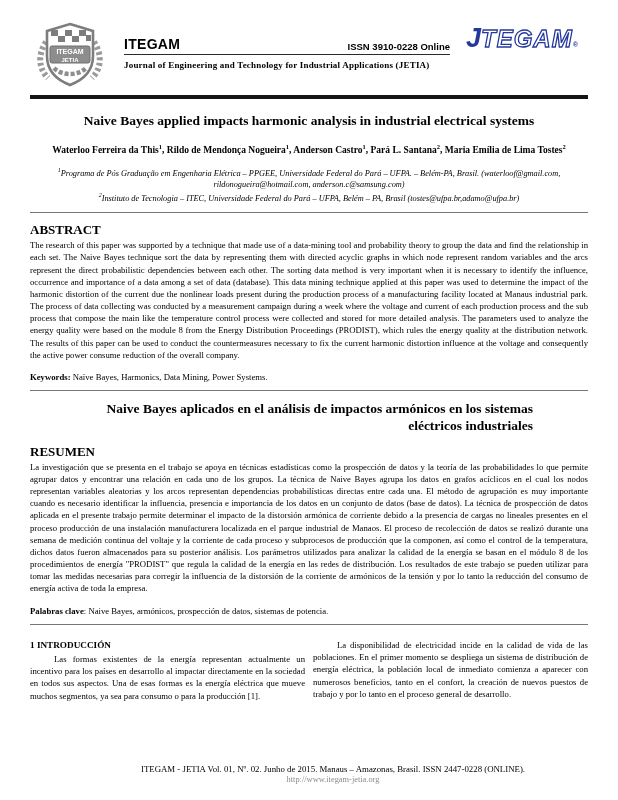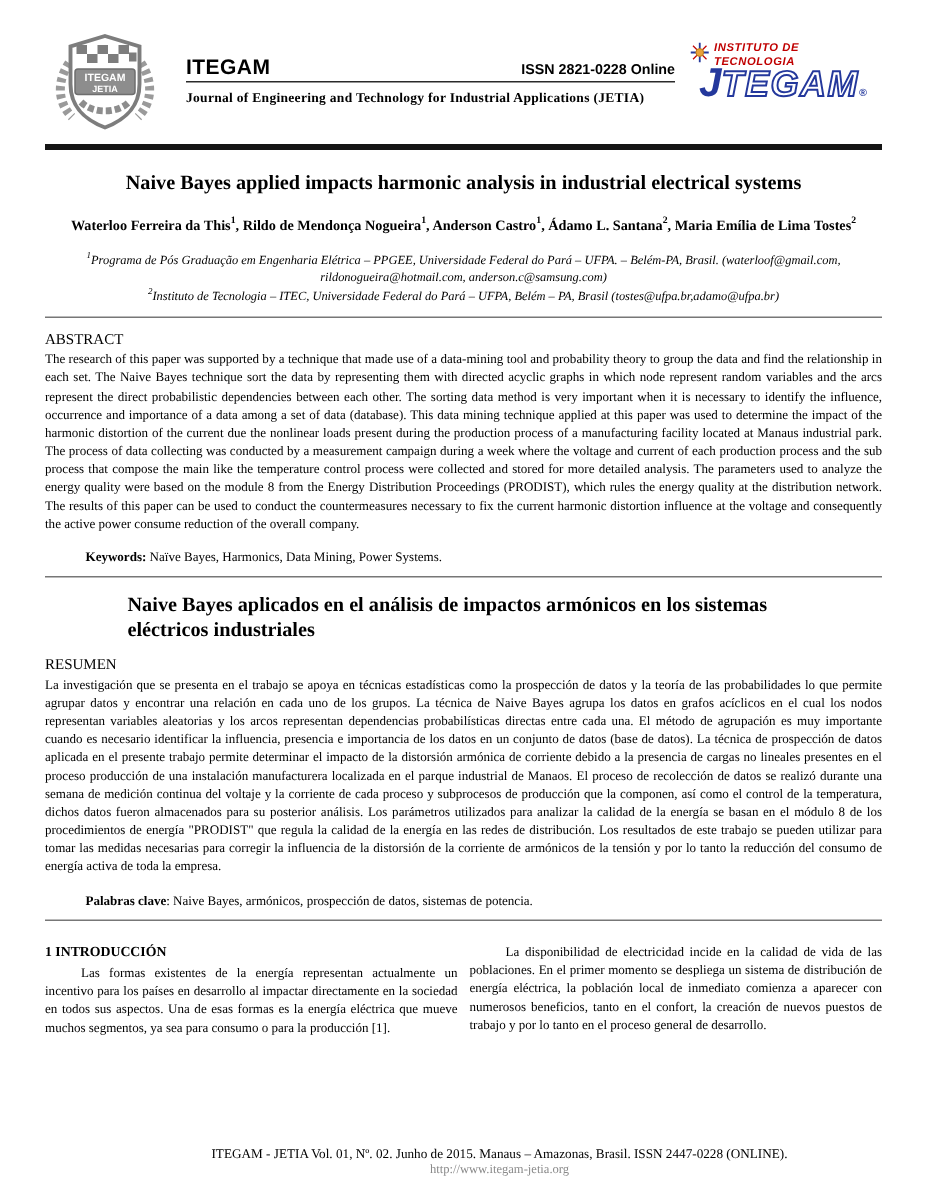--- a/index.html
+++ b/index.html
@@ -31,25 +31,25 @@
   
   .title-en { text-align:center; font-weight:bold; font-size:13.5px; margin:14px 18px 0; }
   .authors { text-align:center; font-weight:bold; font-size:9.5px; margin:13px 6px 0; line-height:1.5; }
   .authors sup { font-size:6.5px; }
   .affils { text-align:center; font-style:italic; font-size:8.3px; margin:9px 26px 0; line-height:1.4; }
   .affil sup { font-size:6px; }
 
   .rule-thin { height:1px; background:#777; margin-top:8px; }
 
   
-  .sec-heading { font-weight:normal; font-size:10px; margin-top:9px; }
+  .sec-heading { font-weight:bold; font-size:13px; margin-top:9px; }
   .body-text { text-align:justify; font-size:8.7px; line-height:1.4; margin-top:1px; }
-  .kw-line { font-size:8.7px; margin-top:11px;margin-left:27px; }
+  .kw-line { font-size:8.7px; margin-top:11px; }
   .kw-label { font-weight:bold; }
-  .title-es { text-align:left; font-weight:bold; font-size:13.5px; margin:10px 55px 0; line-height:1.25; }
+  .title-es { text-align:right; font-weight:bold; font-size:13.5px; margin:10px 55px 0; line-height:1.25; }
 
   
   .columns { display:flex; gap:8px; margin-top:14px; }
   .col { flex:1; text-align:justify; font-size:8.7px; line-height:1.42; }
   .col-heading { font-weight:bold; font-size:9.2px; margin-bottom:1px; }
   .indent { text-indent:24px; }
 
   
   .footer { position:absolute; left:16px; right:0; bottom:16px; text-align:center;margin-left:32px; }
   .footer-citation { font-size:8.8px; }
@@ -83,51 +83,38 @@
         <text x="40" y="32" text-anchor="middle" font-family="Liberation Sans, sans-serif" font-weight="bold" font-size="7" fill="#ffffff">ITEGAM</text>
         <text x="40" y="39.5" text-anchor="middle" font-family="Liberation Sans, sans-serif" font-weight="bold" font-size="6" fill="#ffffff">JETIA</text>
 
         <path d="M24,46 C32,54 48,54 56,46" fill="none" stroke="#8d8d8d" stroke-width="4.5" stroke-dasharray="4,2"></path>
       </svg>
     </div>
 
     <div class="header-center">
       <div class="hc-row1">
         <span class="itegam-abbrev">ITEGAM</span>
-        <span class="issn">ISSN 2821-0228 Online</span>
+        <span class="issn">ISSN 3910-0228 Online</span>
       </div>
       <div class="journal-name">Journal of Engineering and Technology for Industrial Applications (JETIA)</div>
     </div>
 
     <div class="logo-right">
-      <div class="inst-row">
-        <svg width="13" height="14" viewBox="0 0 13 14">
-          <line x1="6.5" y1="0.5" x2="6.5" y2="13.5" stroke="#24389c" stroke-width="1.2"></line>
-          <line x1="0.5" y1="7" x2="12.5" y2="7" stroke="#24389c" stroke-width="1.2"></line>
-          <line x1="2" y1="2.5" x2="11" y2="11.5" stroke="#c00000" stroke-width="0.8"></line>
-          <line x1="11" y1="2.5" x2="2" y2="11.5" stroke="#c00000" stroke-width="0.8"></line>
-          <circle cx="6.5" cy="7" r="2.6" fill="#e8a13a" stroke="#b87514" stroke-width="0.6"></circle>
-        </svg>
-        <div class="inst-text" style="color:#c00000;">
-          <div>INSTITUTO DE</div>
-          <div>TECNOLOGIA</div>
-        </div>
-      </div>
       <div class="wordmark" style="color:#24389c;">
         <span class="wm-j">J</span><span class="wm-rest">TEGAM</span><span class="wm-reg">®</span>
       </div>
     </div>
   </div>
 
   <div class="rule-thick"></div>
 
   <div class="title-en">Naive Bayes applied impacts harmonic analysis in industrial electrical systems</div>
 
   <div class="authors">
-    <span><span>Waterloo Ferreira da This</span><sup>1</sup><span>, </span></span><span><span>Rildo de Mendonça Nogueira</span><sup>1</sup><span>, </span></span><span><span>Anderson Castro</span><sup>1</sup><span>, </span></span><span><span>Ádamo L. Santana</span><sup>2</sup><span>, </span></span><span><span>Maria Emília de Lima Tostes</span><sup>2</sup><span></span></span>
+    <span><span>Waterloo Ferreira da This</span><sup>1</sup><span>, </span></span><span><span>Rildo de Mendonça Nogueira</span><sup>1</sup><span>, </span></span><span><span>Anderson Castro</span><sup>1</sup><span>, </span></span><span><span>Pará L. Santana</span><sup>2</sup><span>, </span></span><span><span>Maria Emília de Lima Tostes</span><sup>2</sup><span></span></span>
   </div>
 
   <div class="affils">
     <div class="affil"><sup>1</sup><span>Programa de Pós Graduação em Engenharia Elétrica – PPGEE, Universidade Federal do Pará – UFPA. – Belém-PA, Brasil. (waterloof@gmail.com, rildonogueira@hotmail.com, anderson.c@samsung.com)</span></div>
     <div class="affil"><sup>2</sup><span>Instituto de Tecnologia – ITEC, Universidade Federal do Pará – UFPA, Belém – PA, Brasil (tostes@ufpa.br,adamo@ufpa.br)</span></div>
   </div>
 
   <div class="rule-thin"></div>
 
   <div class="sec-heading">ABSTRACT</div>

